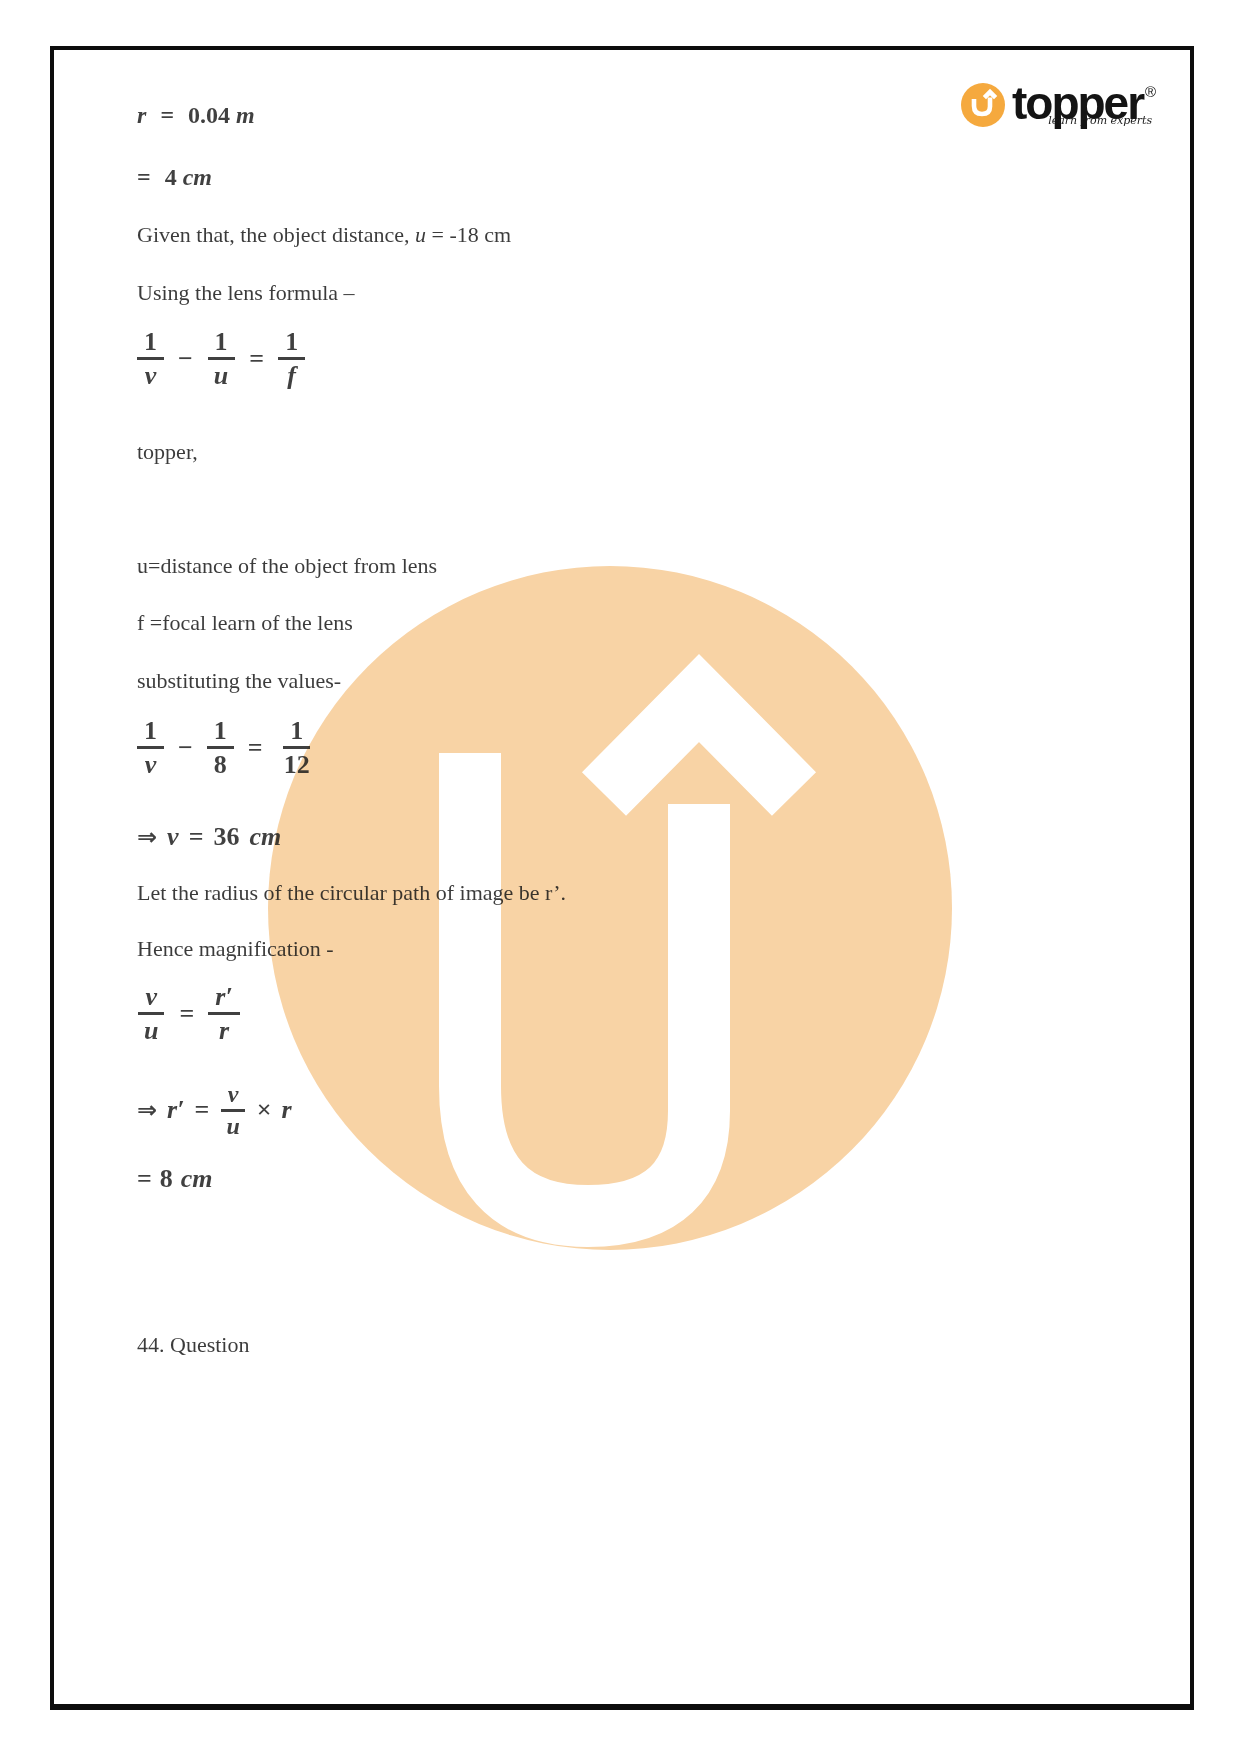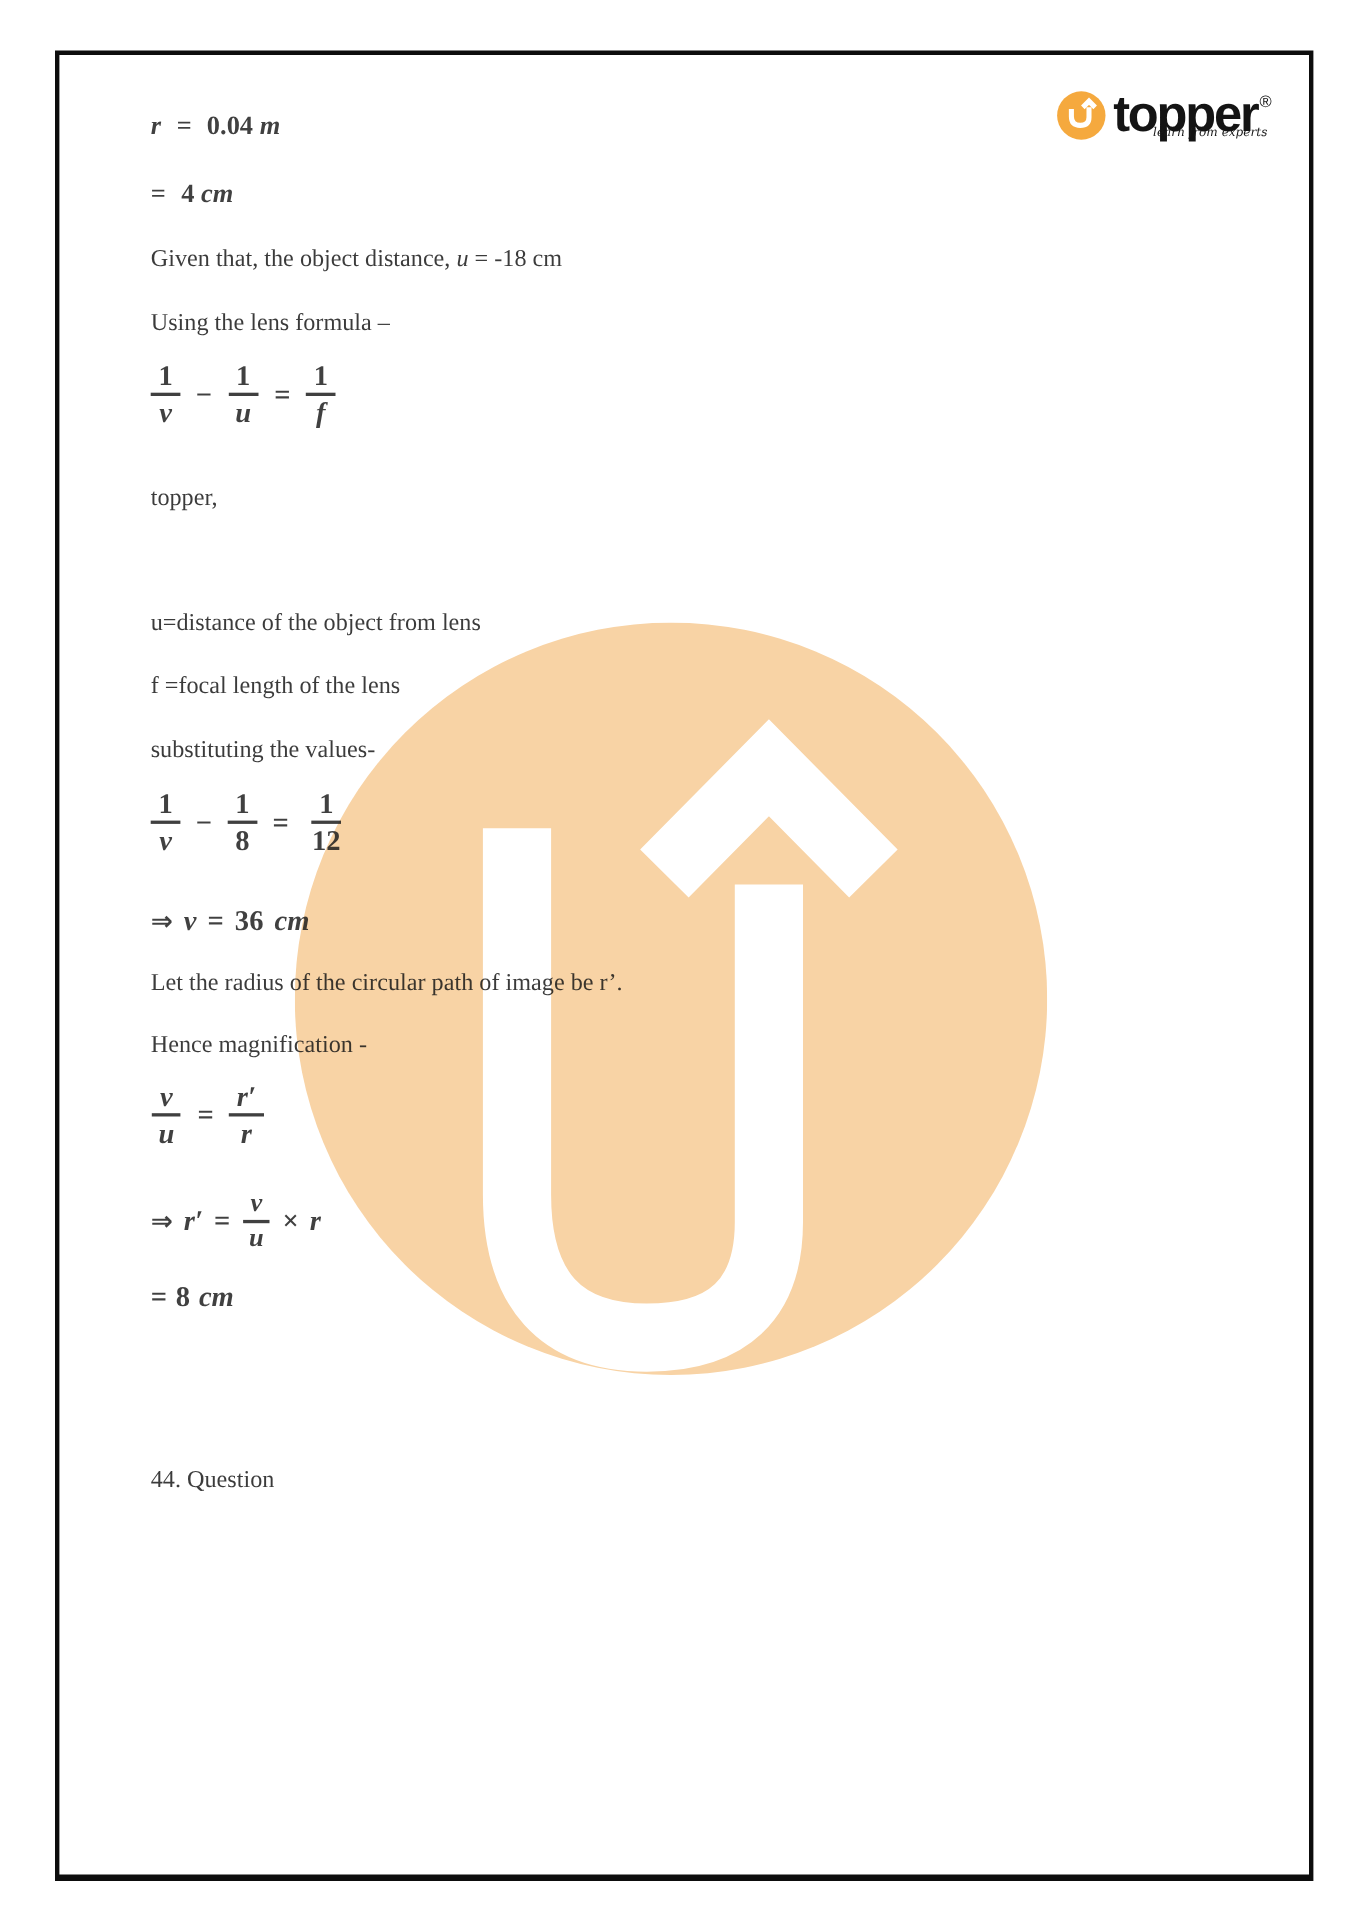--- a/index.html
+++ b/index.html
@@ -96,21 +96,21 @@
         </span>
       <span class="op">=</span>
       <span class="frac">
           <span class="num">1</span>
           <span class="den it">f</span>
         </span>
     </div>
 
     <div class="blk body-line" style="top:395px;">topper,</div>
     <div class="blk body-line" style="top:509px;">u=distance of the object from lens</div>
-    <div class="blk body-line" style="top:566px;">f =focal length of the lens</div>
+    <div class="blk body-line" style="top:566px;">f =focal learn of the lens</div>
     <div class="blk body-line" style="top:624px;">substituting the values-</div>
 
     <div class="blk mrow" style="top:672px;">
       <span class="frac">
           <span class="num">1</span>
           <span class="den it">v</span>
         </span>
       <span class="op">−</span>
       <span class="frac">
           <span class="num">1</span>

